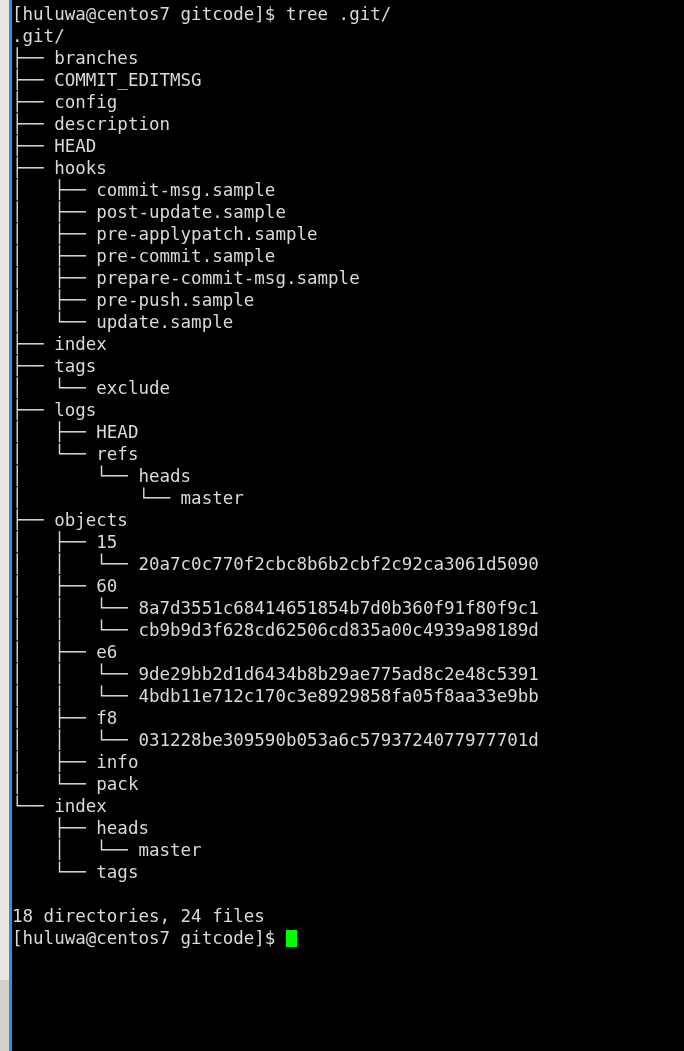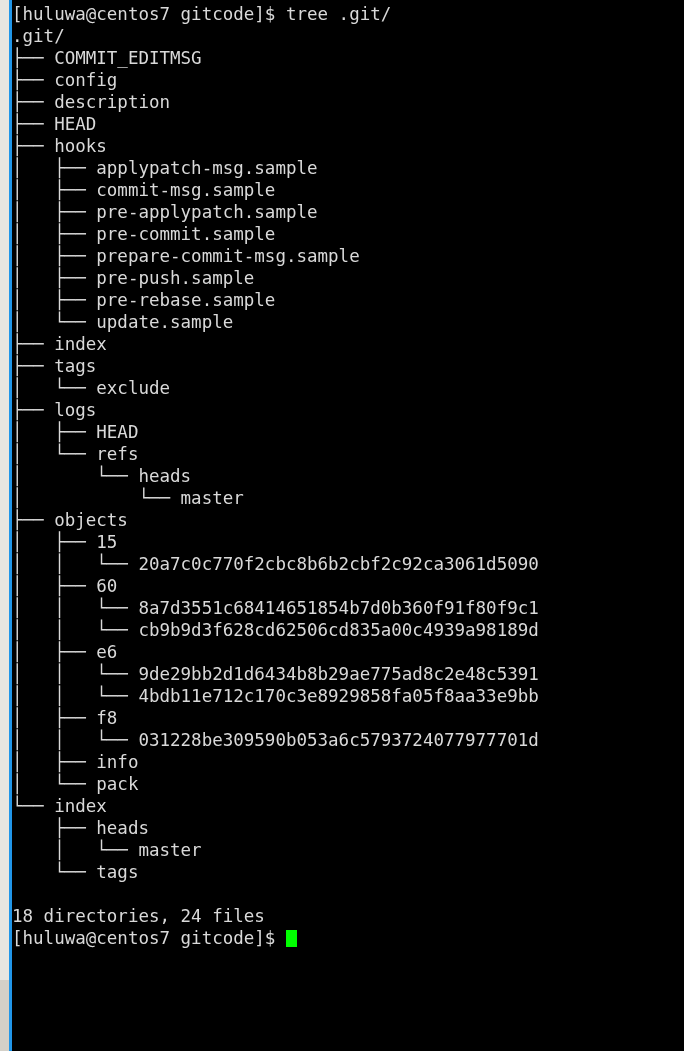--- a/index.html
+++ b/index.html
@@ -70,32 +70,32 @@
 
   <div id="gutter">
     <div id="gutter-thumb" style="height: 980px; top: 0px;"></div>
   </div>
   <div id="gutter-accent"></div>
 
   <div id="term">
     <div id="lines">
         <div class="line">[huluwa@centos7 gitcode]$ tree .git/</div>
         <div class="line">.git/</div>
+        <div class="line">├── branches</div>
         <div class="line">├── COMMIT_EDITMSG</div>
         <div class="line">├── config</div>
         <div class="line">├── description</div>
         <div class="line">├── HEAD</div>
         <div class="line">├── hooks</div>
-        <div class="line">│   ├── applypatch-msg.sample</div>
         <div class="line">│   ├── commit-msg.sample</div>
+        <div class="line">│   ├── post-update.sample</div>
         <div class="line">│   ├── pre-applypatch.sample</div>
         <div class="line">│   ├── pre-commit.sample</div>
         <div class="line">│   ├── prepare-commit-msg.sample</div>
         <div class="line">│   ├── pre-push.sample</div>
-        <div class="line">│   ├── pre-rebase.sample</div>
         <div class="line">│   └── update.sample</div>
         <div class="line">├── index</div>
         <div class="line">├── tags</div>
         <div class="line">│   └── exclude</div>
         <div class="line">├── logs</div>
         <div class="line">│   ├── HEAD</div>
         <div class="line">│   └── refs</div>
         <div class="line">│       └── heads</div>
         <div class="line">│           └── master</div>
         <div class="line">├── objects</div>

